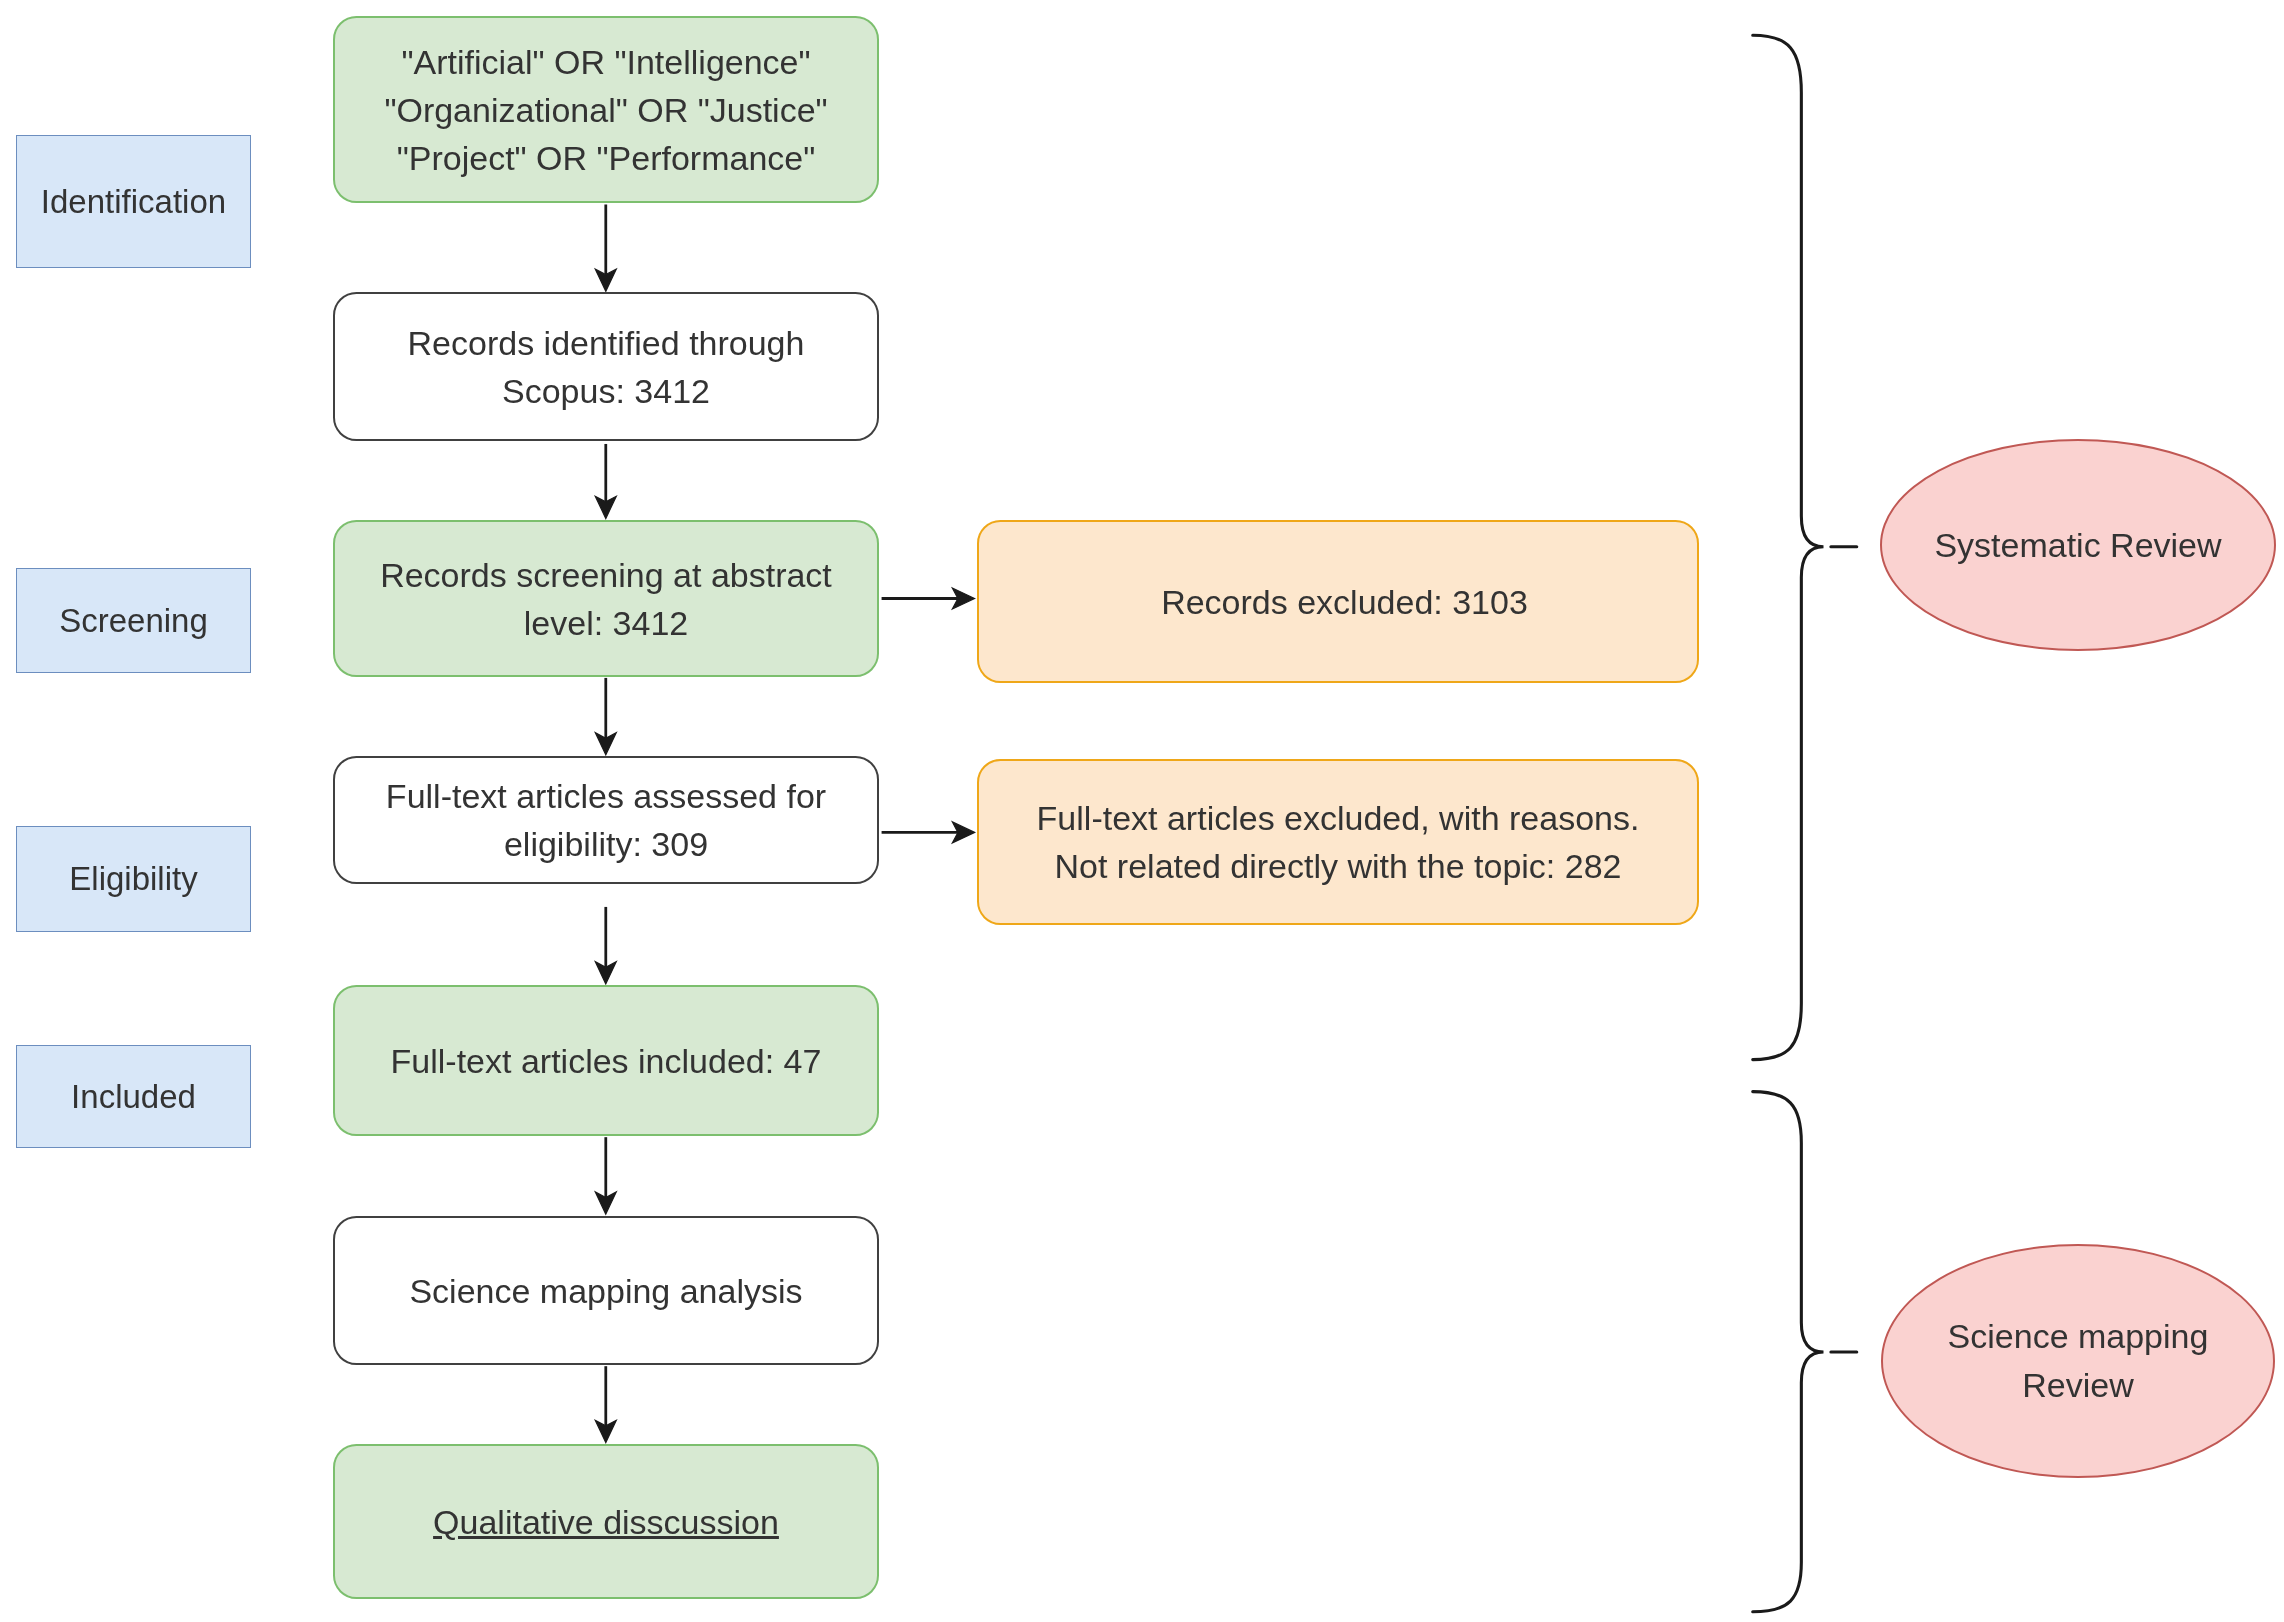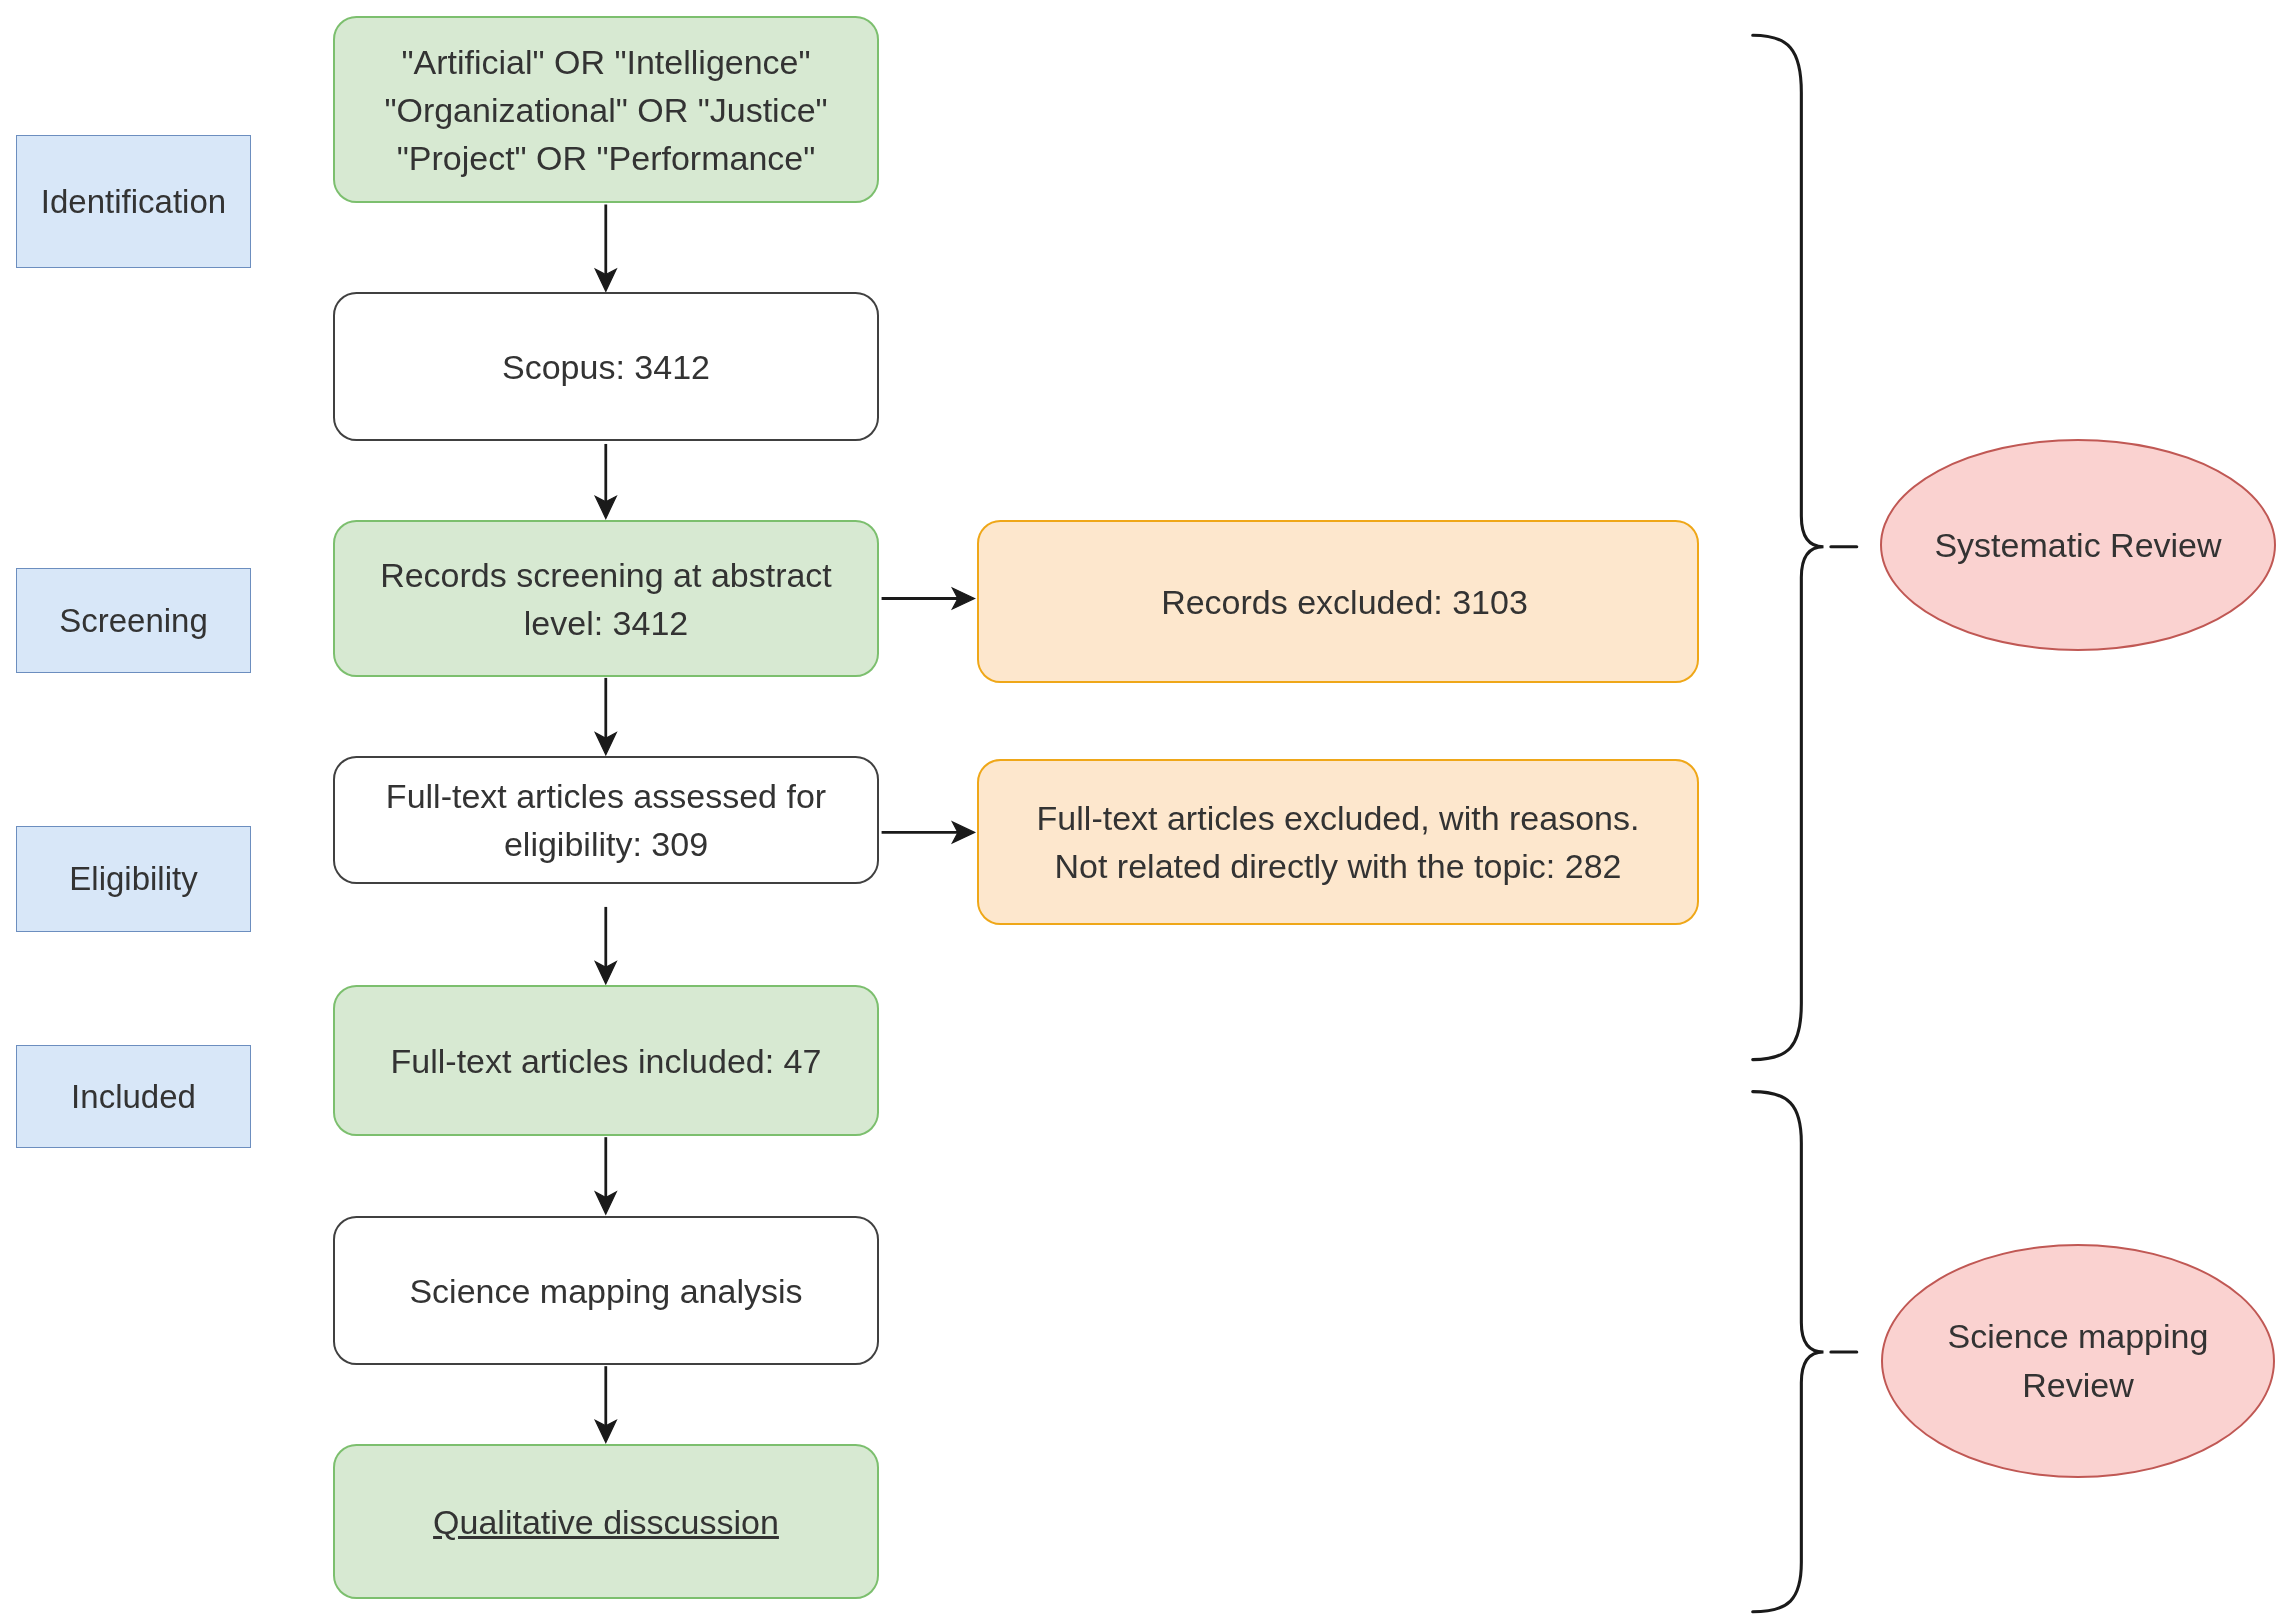--- a/index.html
+++ b/index.html
@@ -100,20 +100,21 @@
     <div class="tline">Eligibility</div>
   </div>
 
   <div class="box green" style="left:333px; top:16px; width:546px; height:187px;">
     <div class="tline">"Artificial" OR "Intelligence"</div>
     <div class="tline">"Organizational" OR "Justice"</div>
     <div class="tline">"Project" OR "Performance"</div>
   </div>
 
   <div class="box white" style="left:333px; top:292px; width:546px; height:149px;">
+    <div class="tline">Records identified through</div>
     <div class="tline">Scopus: 3412</div>
   </div>
 
   <div class="box green" style="left:333px; top:520px; width:546px; height:157px;">
     <div class="tline">Records screening at abstract</div>
     <div class="tline">level: 3412</div>
   </div>
 
   <div class="box white" style="left:333px; top:756px; width:546px; height:128px;text-align:center;">
     <div class="tline">Full-text articles assessed for</div>

